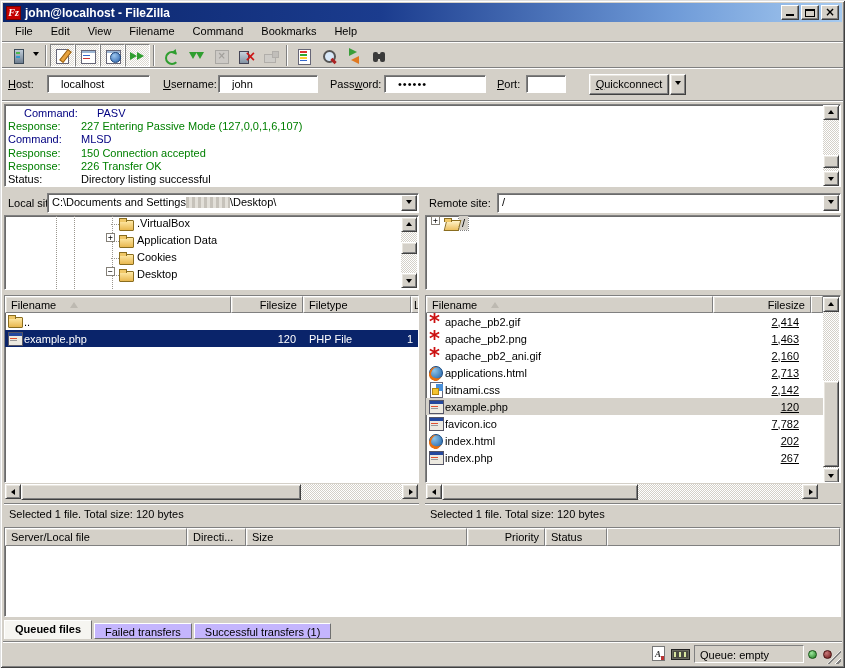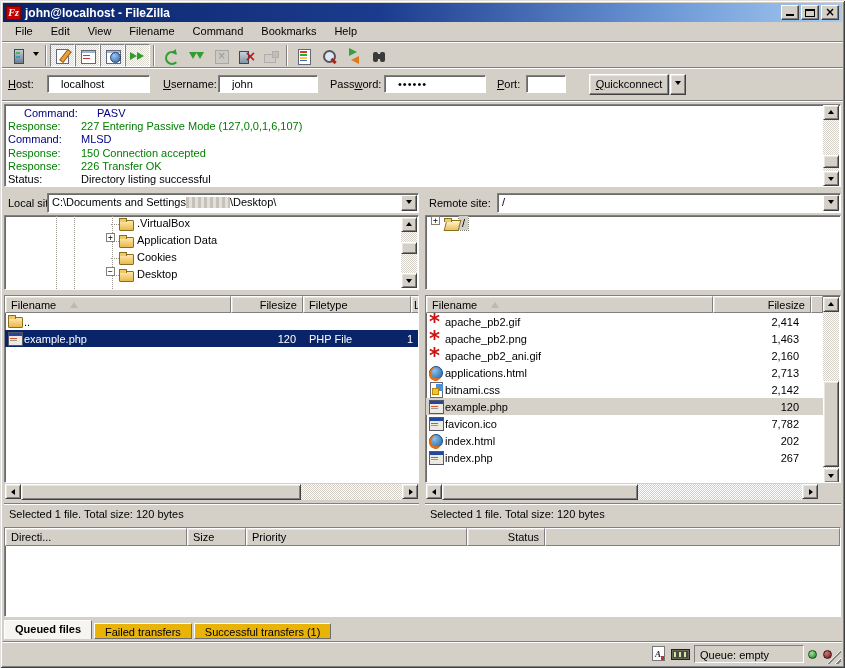--- a/index.html
+++ b/index.html
@@ -149,21 +149,21 @@
   .remote-list .h-name { width:287px; } .remote-list .h-size { width:98px; justify-content:flex-end; }
   .remote-list .hdr { margin-right:17px; }
   .flist-row { display:flex; height:17px; align-items:center; white-space:nowrap; }
   .remote-list .flist-row { width:calc(100% - 17px); }
   .c-icon { width:19px; padding-left:2px; flex:none; }
   .local-list .c-name { width:207px; overflow:hidden; }
   .local-list .c-size { width:72px; text-align:right; padding-right:7px; }
   .local-list .c-type { width:104px; padding-left:6px; }
   .local-list .c-mod { flex:1; overflow:hidden; }
   .remote-list .c-name { width:268px; overflow:hidden; }
-  .remote-list .c-size { width:92px; text-align:right; padding-right:6px; }
+  .remote-list .c-size { width:92px; text-align:right; padding-right:6px;text-decoration:underline; }
   .local-list .flist-row.selected { background:#0A246A; color:#fff; }
   .remote-list .flist-row.selected { background:#d6d2ca; }
 
   
   .hsb { position:absolute; top:484px; height:16px; }
   .pane-status { position:absolute; top:503px; height:20px; padding:4px 5px; border-top:1px solid #808080;
     box-shadow:0 1px 0 #fff inset; overflow:hidden; white-space:nowrap; }
 
   
   .queue { position:absolute; left:4px; top:527px; width:837px; height:90px; background:#fff; border:1px solid;
@@ -171,21 +171,21 @@
   .queue-hdr { display:flex; height:18px; }
   .qh { background:#D4D0C8; border:1px solid; border-color:#fff #808080 #808080 #fff; box-shadow:inset 1px 1px 0 #e8e5de;
     padding:2px 5px 0 5px; overflow:hidden; white-space:nowrap; flex:none; }
   .queue-hdr::after { content:""; flex:1; background:#D4D0C8; border:1px solid; border-color:#fff #808080 #808080 #fff; }
   .queue-hdr .qh:nth-of-type(1){width:182px} .queue-hdr .qh:nth-of-type(2){width:59px}
   .queue-hdr .qh:nth-of-type(3){width:221px} .queue-hdr .qh:nth-of-type(4){width:78px;text-align:right}
   .queue-hdr .qh:nth-of-type(5){width:62px}  .queue-hdr .qh:nth-of-type(6){width:146px}
 
   
   .tabs { position:absolute; left:4px; top:620px; height:19px; display:flex; align-items:flex-end; }
-  .qtab { height:16px; padding:2px 10px 0 10px; background:#eab308; border:1px solid; border-color:#fff #707070 #707070 #fff;
+  .qtab { height:16px; padding:2px 10px 0 10px; background:#c4b5fd; border:1px solid; border-color:#fff #707070 #707070 #fff;
     margin-right:2px; white-space:nowrap; }
   .qtab.active { height:19px; background:#f6f5f1; font-weight:bold; border-bottom:none; }
 
   
   .statusbar { position:absolute; left:3px; right:3px; top:641px; height:24px; border-top:1px solid #808080; box-shadow:inset 0 1px 0 #fff; }
   .type-ico { position:absolute; left:649px; top:4px; width:13px; height:15px; background:#fff; border:1px solid #777; }
   .type-ico::before { content:"A"; position:absolute; left:2px; top:2px; font:italic bold 9px/10px "Liberation Serif",serif; color:#333; }
   .type-ico::after { content:""; position:absolute; left:8px; top:9px; width:3px; height:4px; background:#b33; }
   .speed-ico { position:absolute; left:668px; top:7px; width:19px; height:11px; background:#4a4a42; border:1px solid #222;
     box-shadow:inset 0 0 0 1px #6a6a60; }
@@ -526,20 +526,21 @@
         <span class="tri-right"></span>
       </span>
   </div>
 
   <div class="pane-status" style="left:4px;width:415px">Selected 1 file. Total size: 120 bytes</div>
   <div class="pane-status" style="left:425px;width:416px">Selected 1 file. Total size: 120 bytes</div>
 
   <div class="queue">
     <div class="queue-hdr">
 
+    <span class="qh">Server/Local file</span>
         <span class="qh">Directi...</span>
         <span class="qh">Size</span>
         <span class="qh">Priority</span>
         <span class="qh">Status</span>
       </div>
   </div>
 
   <div class="tabs">
 
   <span class="qtab active">Queued files</span>

